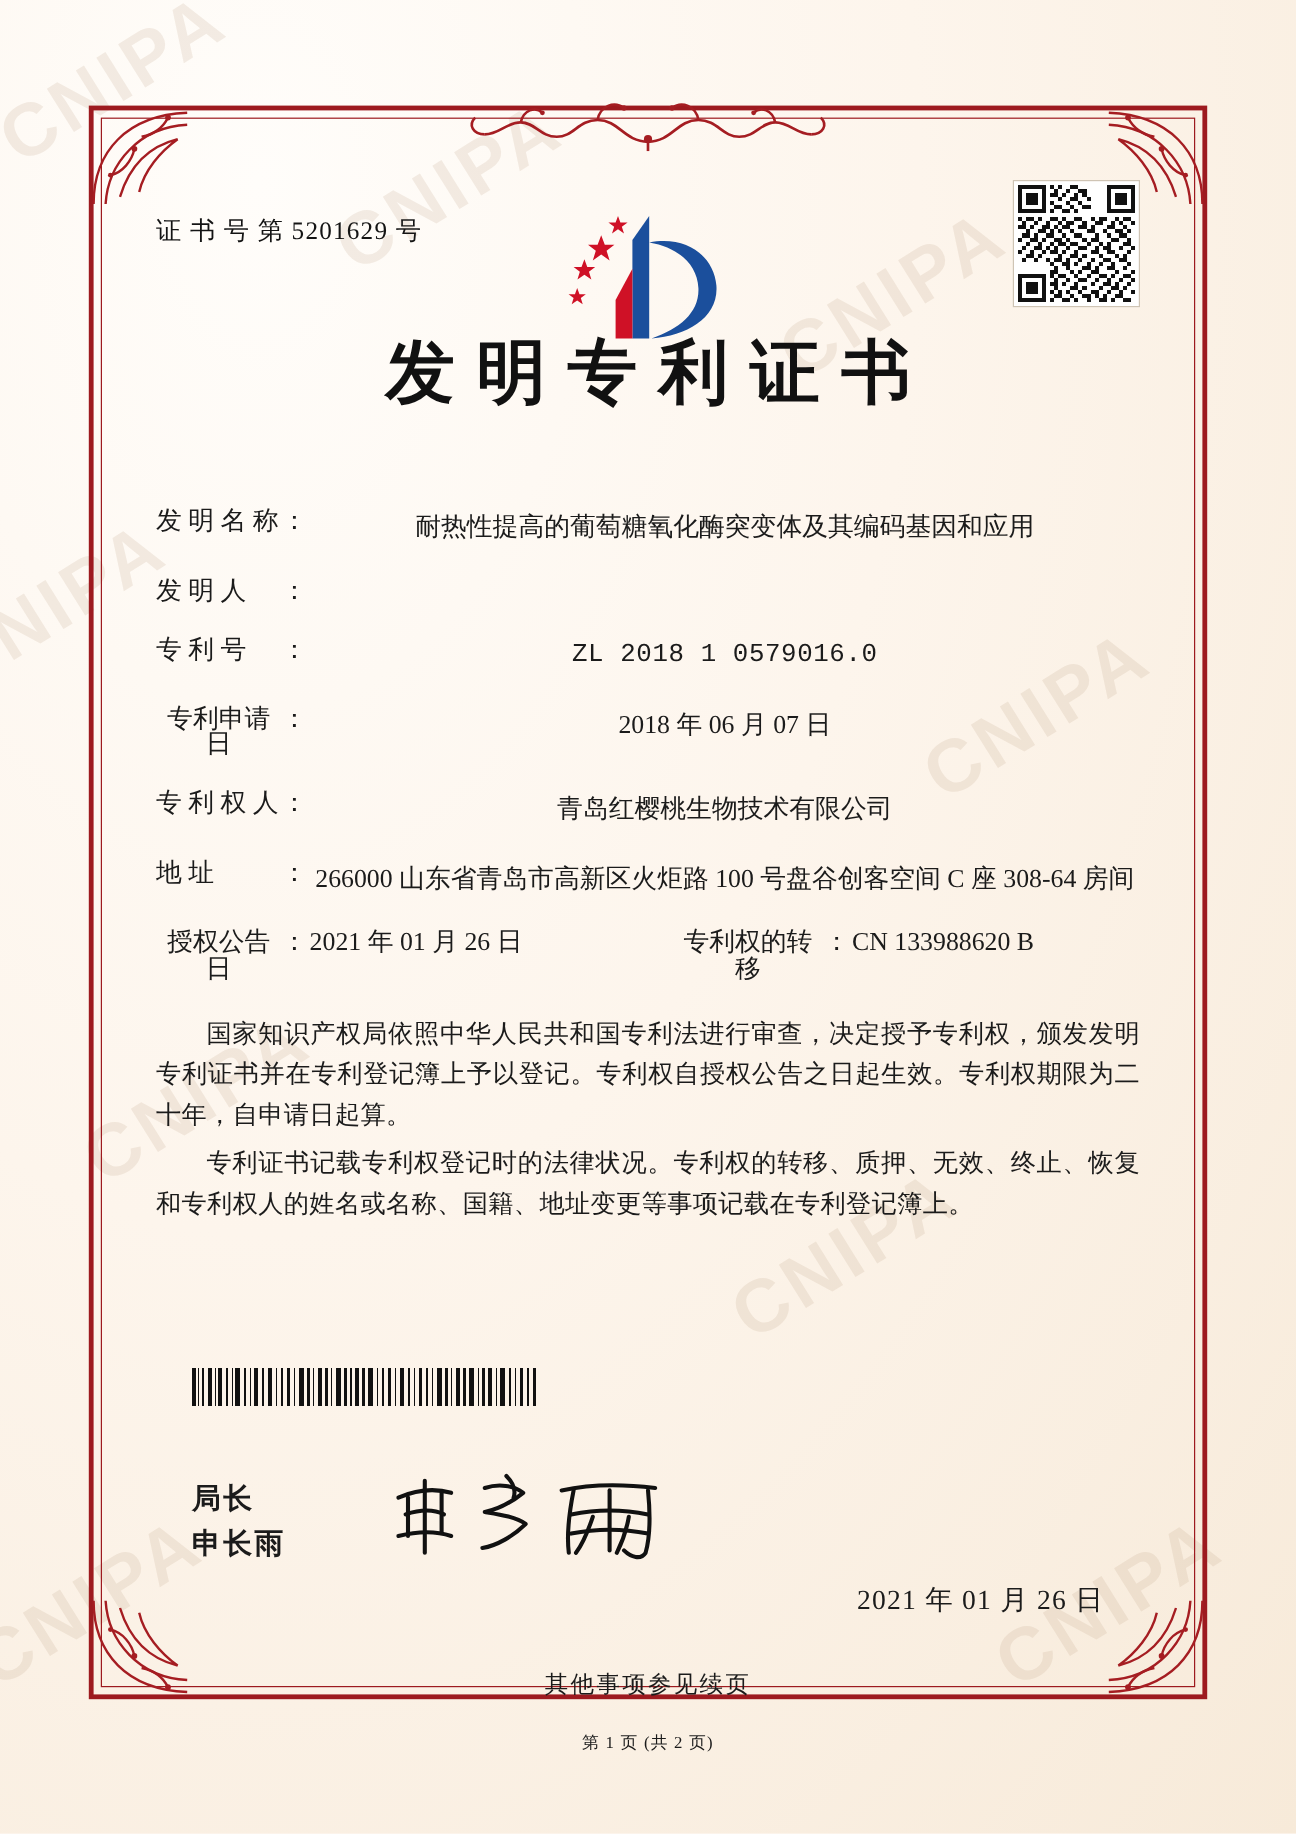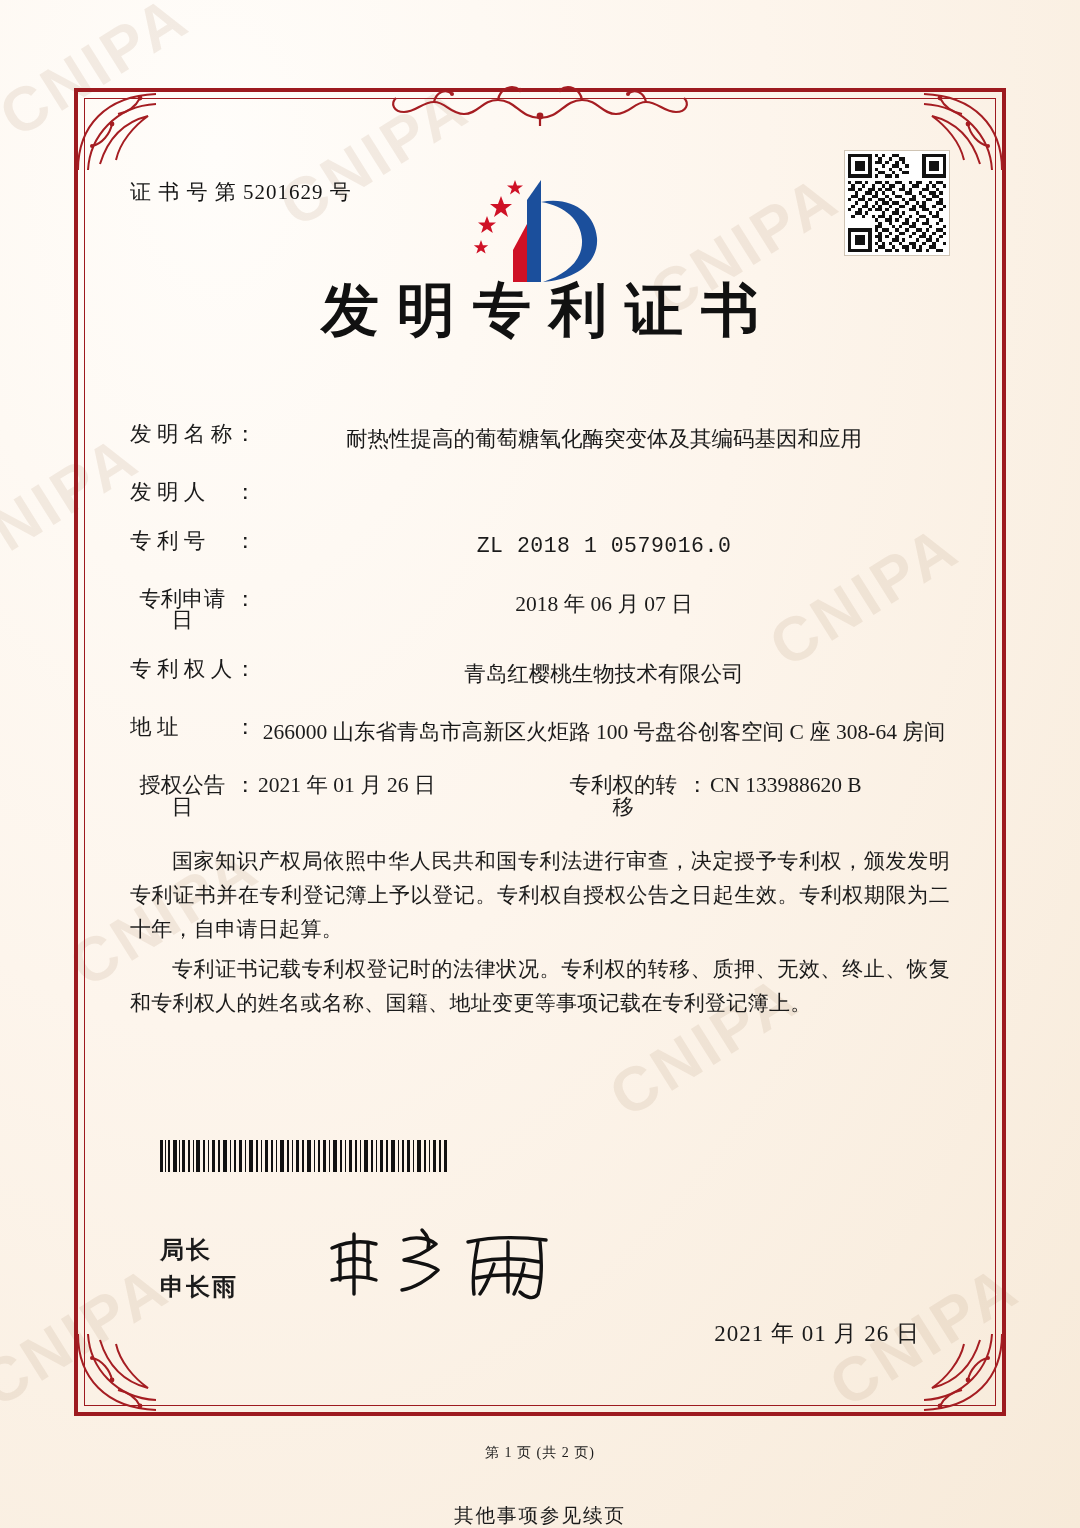--- a/index.html
+++ b/index.html
@@ -104,21 +104,21 @@
   .barcode{position:absolute;left:160px;top:1140px;width:290px;height:32px;}
   .barcode svg{display:block;}
 
   .sign-block{position:absolute;left:160px;top:1232px;font-size:24px;line-height:1.55;font-weight:700;letter-spacing:2px;}
   .signature{
     position:absolute;left:318px;top:1218px;width:260px;height:90px;color:#111;
   }
   .sign-date{position:absolute;right:160px;top:1318px;font-size:23px;letter-spacing:1px;}
 
   .pageno{position:absolute;left:0;right:0;top:1444px;text-align:center;font-size:14px;letter-spacing:1px;}
-  .footnote{position:absolute;left:0;right:0;top:1502px;text-align:center;font-size:19.5px;letter-spacing:2px;}
+  .footnote{position:absolute;left:0;right:0;top:1390px;text-align:center;font-size:19.5px;letter-spacing:2px;}
 </style>
 </head>
 <body>
 
 <div class="paper"></div>
 
 <div class="watermark">
   <div class="wm" style="left:-10px;top:30px;">CNIPA</div>
   <div class="wm" style="left:270px;top:120px;">CNIPA</div>
   <div class="wm" style="left:640px;top:210px;">CNIPA</div>

